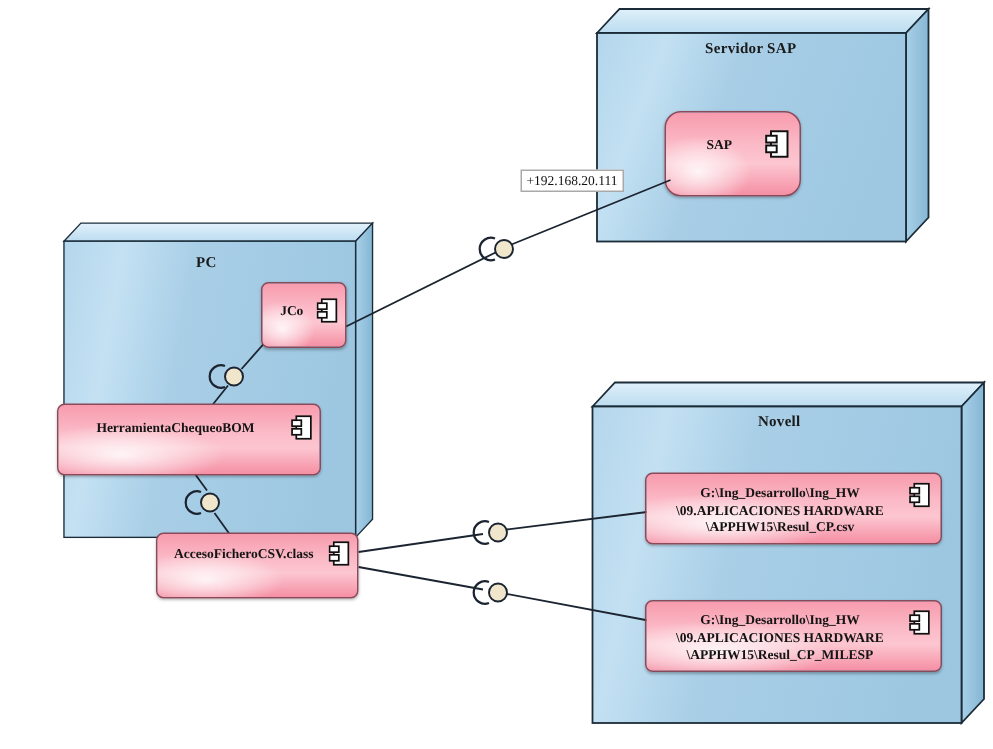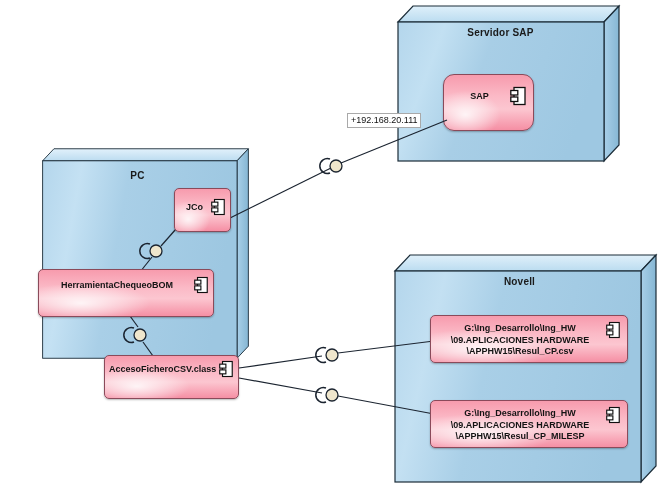--- a/index.html
+++ b/index.html
@@ -5,21 +5,21 @@
   html, body {
     margin: 0;
     padding: 0;
     background: #ffffff;
   }
   #canvas {
     position: relative;
     width: 662px;
     height: 499px;
     background: #ffffff;
-    font-family: Liberation Sans, sans-serif;
+    font-family: Liberation Serif, serif;
     overflow: hidden;
   }
 
   
   .node {
     position: absolute;
   }
   .node-top {
     position: absolute;
     left: 0;
@@ -211,21 +211,21 @@
   <div class="component" style="left:38px; top:269px; width:176px; height:48px;">
     <div class="component-label" style="top:10px; left:4px; right:22px;">HerramientaChequeoBOM</div>
     <svg class="comp-icon" width="15" height="18" viewBox="0 0 17 20" style="right:4px; top:6px;">
       <rect x="4" y="1.5" width="11" height="17" fill="#ffffff" stroke="#101010" stroke-width="1.3"></rect>
       <rect x="0.8" y="4.5" width="7" height="4.5" fill="#ffffff" stroke="#101010" stroke-width="1.3"></rect>
       <rect x="0.8" y="11" width="7" height="4.5" fill="#ffffff" stroke="#101010" stroke-width="1.3"></rect>
     </svg>
   </div>
 
   <div class="component" style="left:104px; top:355px; width:135px; height:44px;">
-    <div class="component-label" style="top:8px; left:4px; right:22px;text-align:right;">AccesoFicheroCSV.class</div>
+    <div class="component-label" style="top:8px; left:4px; right:22px;">AccesoFicheroCSV.class</div>
     <svg class="comp-icon" width="15" height="18" viewBox="0 0 17 20" style="right:4px; top:4px;">
       <rect x="4" y="1.5" width="11" height="17" fill="#ffffff" stroke="#101010" stroke-width="1.3"></rect>
       <rect x="0.8" y="4.5" width="7" height="4.5" fill="#ffffff" stroke="#101010" stroke-width="1.3"></rect>
       <rect x="0.8" y="11" width="7" height="4.5" fill="#ffffff" stroke="#101010" stroke-width="1.3"></rect>
     </svg>
   </div>
 
   <div class="component" style="left:430px; top:315px; width:198px; height:48px;">
     <div class="component-label" style="top:7px; left:8px; right:26px;">G:\Ing_Desarrollo\Ing_HW
 \09.APLICACIONES HARDWARE

